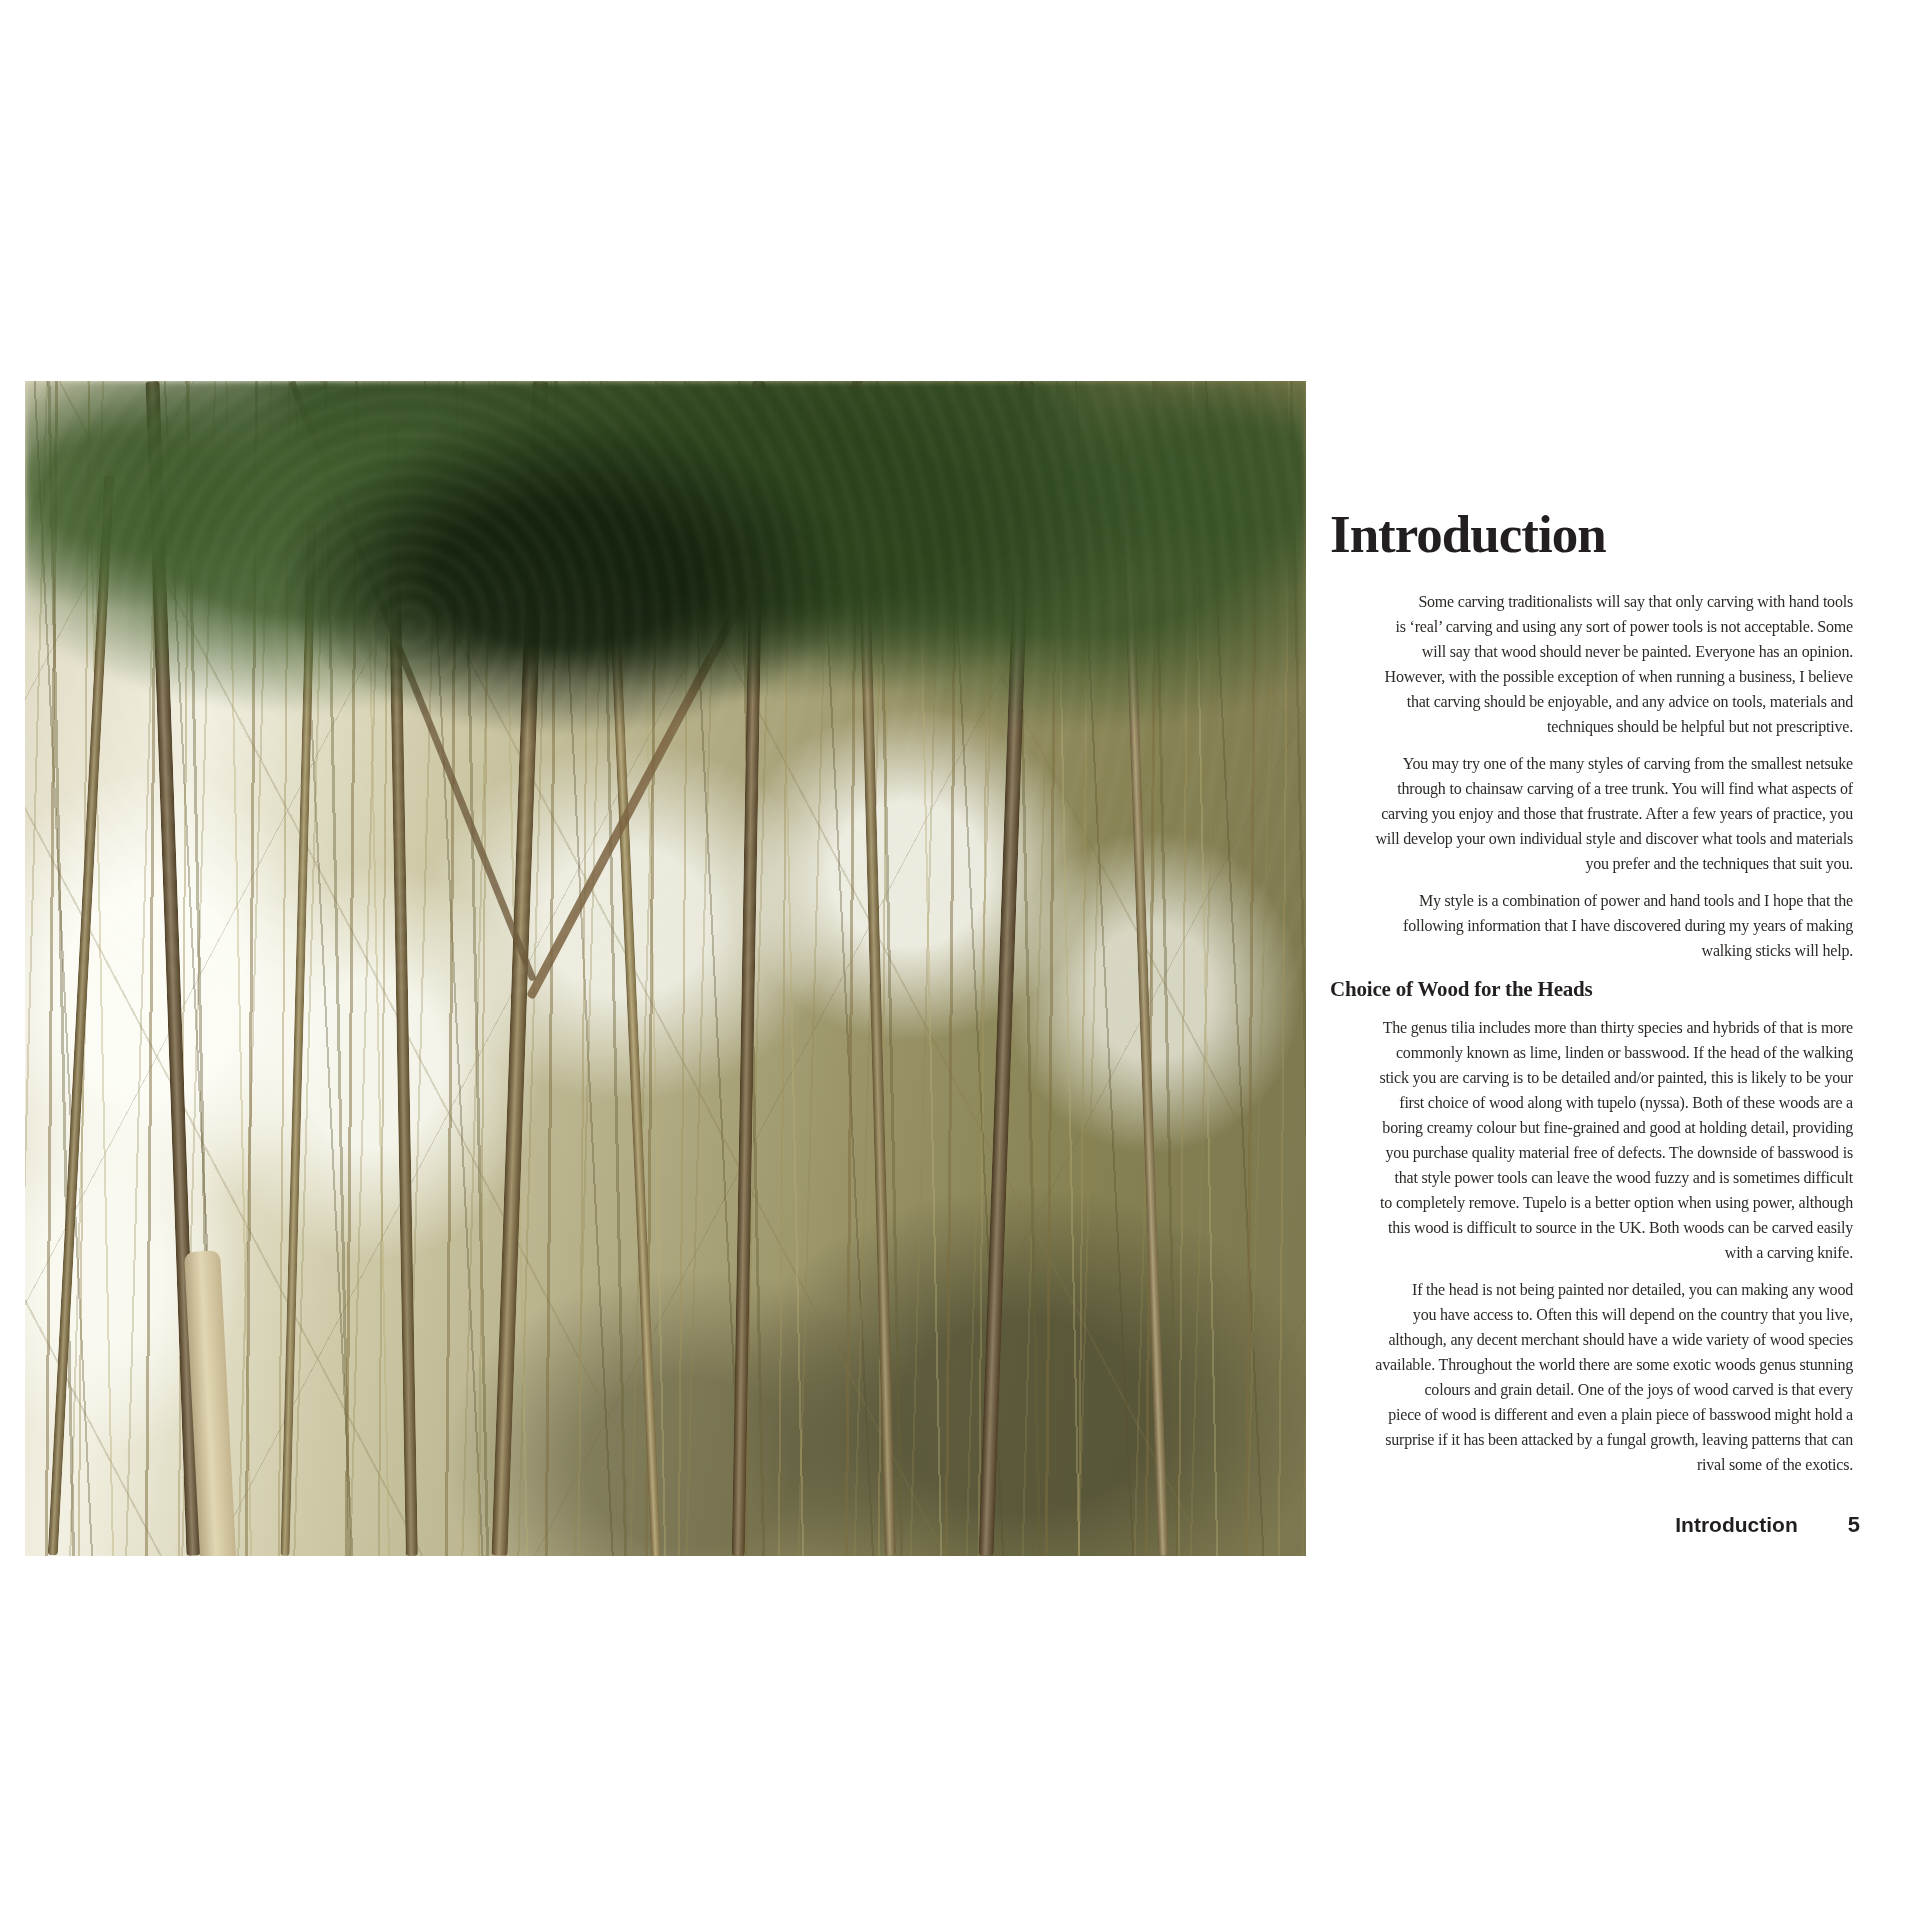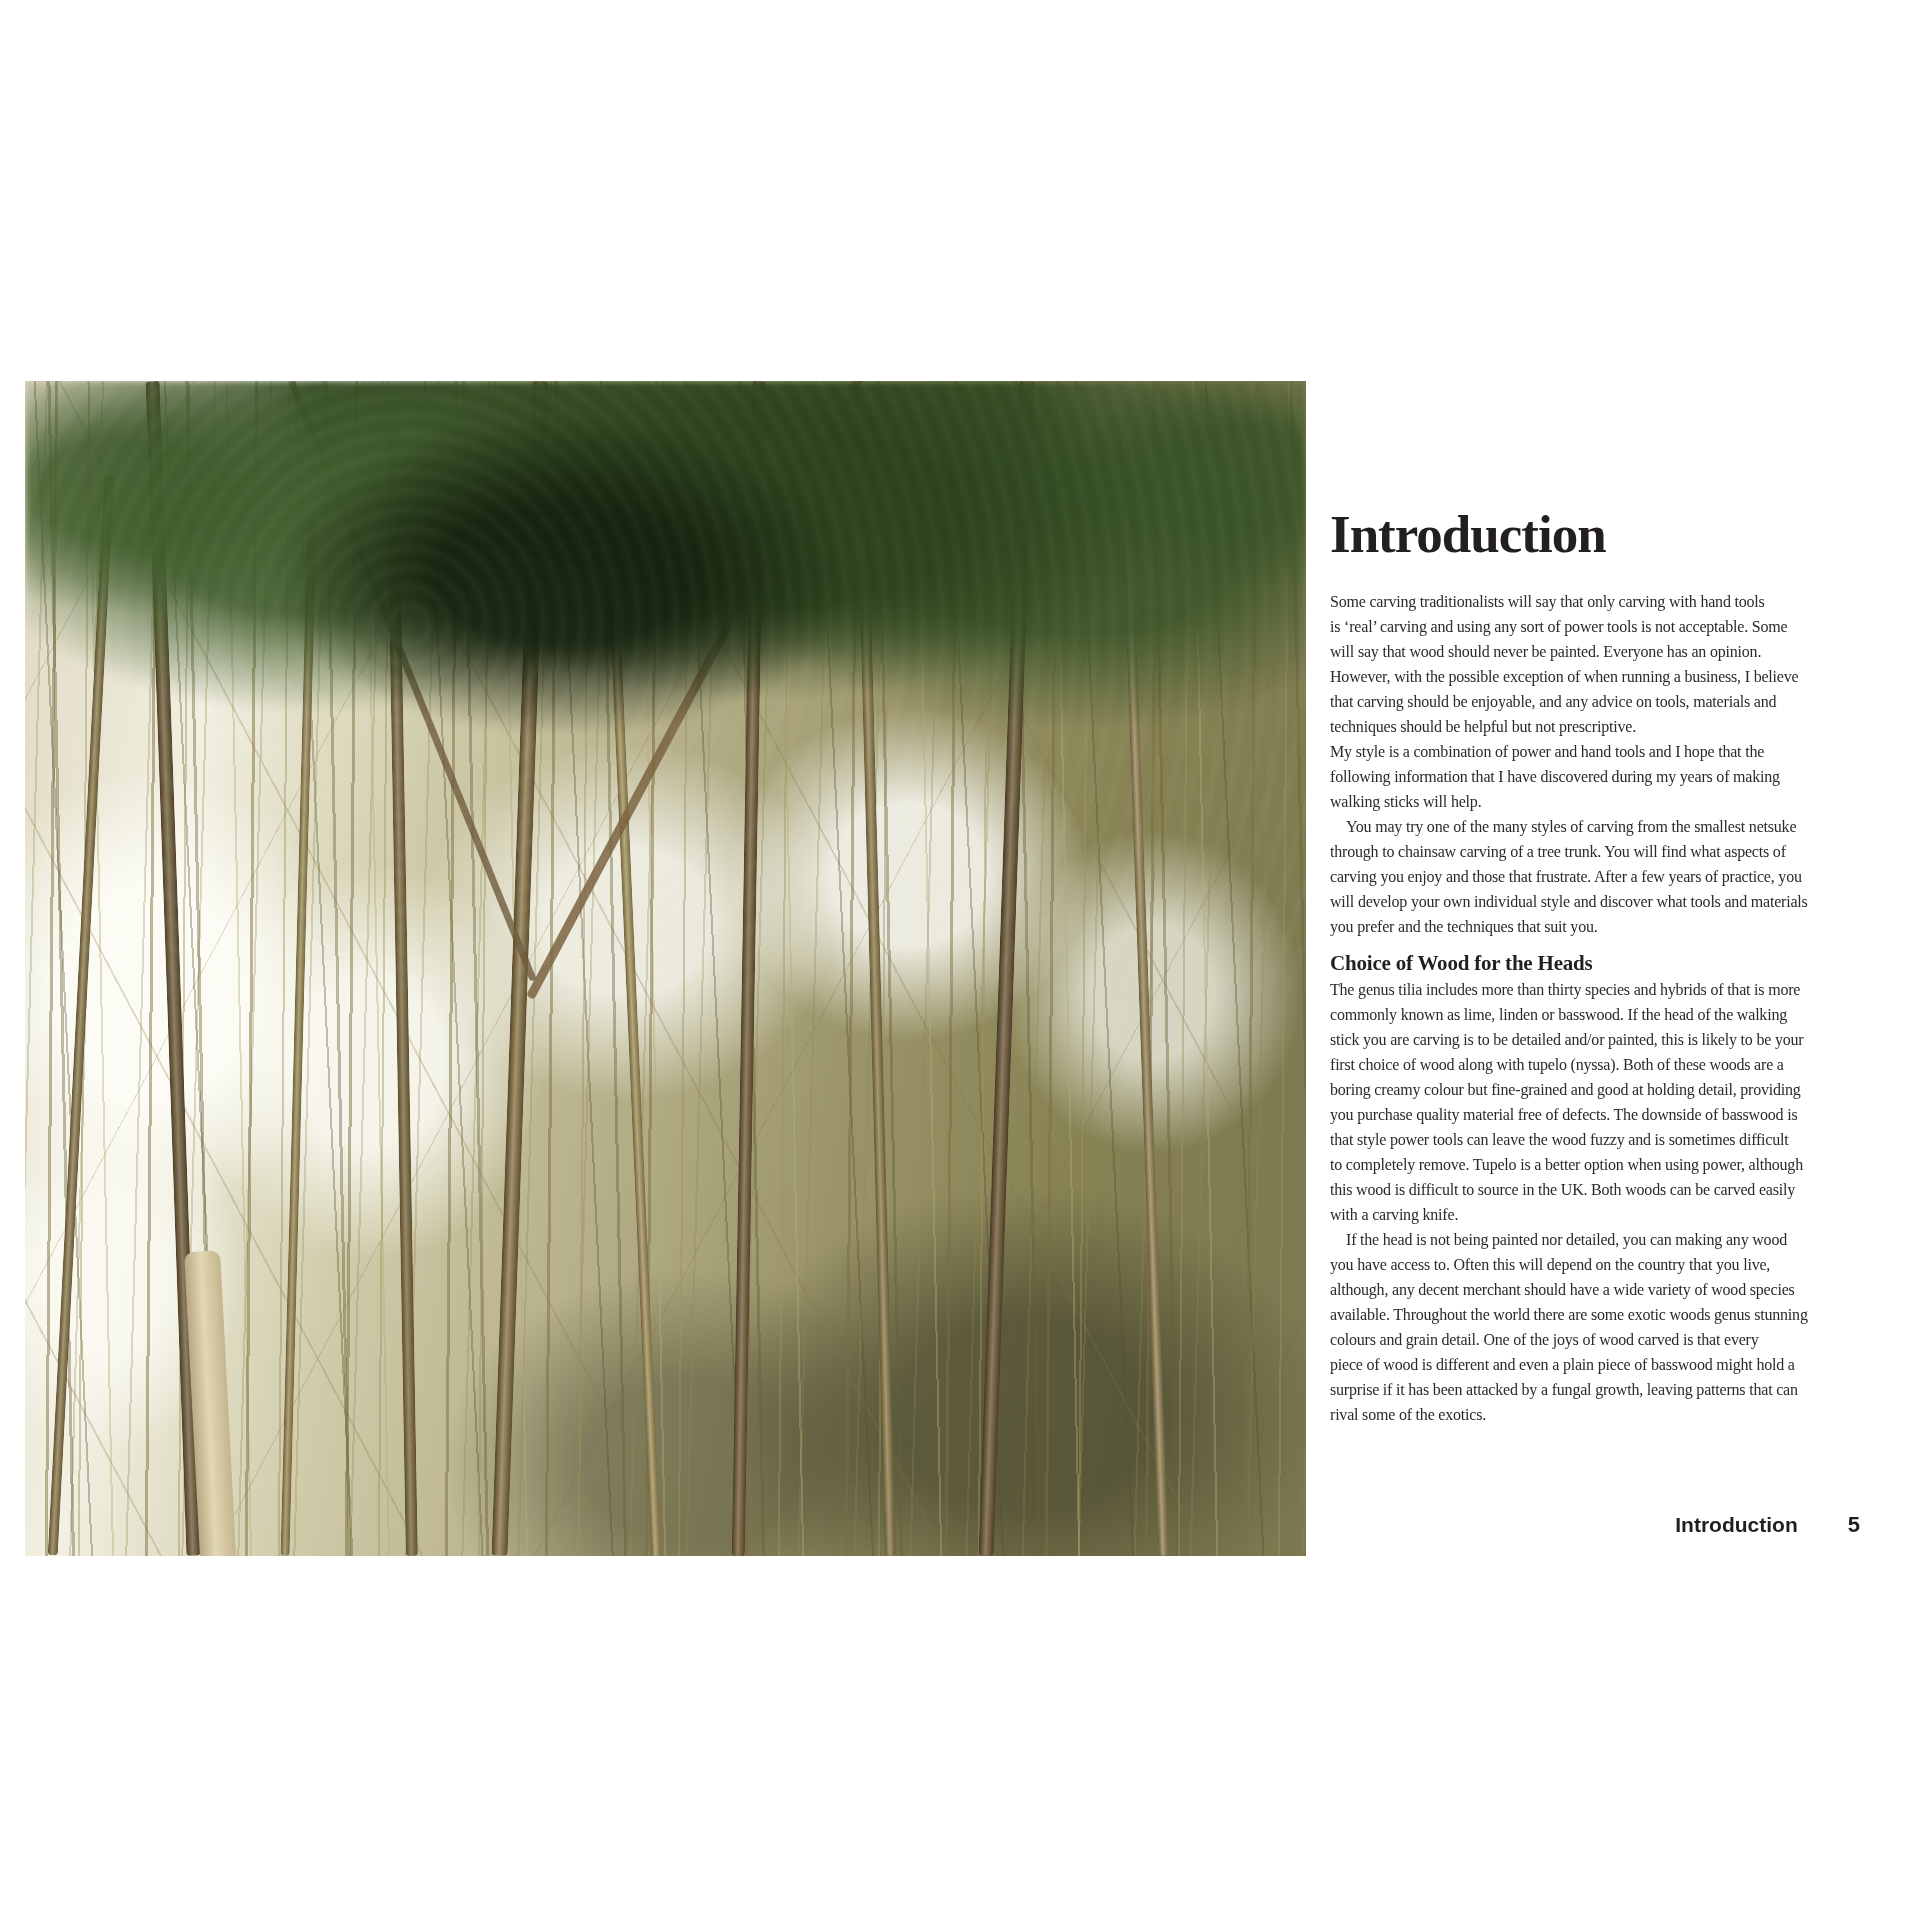--- a/index.html
+++ b/index.html
@@ -53,21 +53,21 @@
     border-radius:10px 10px 0 0;transform:rotate(-3deg);
   }
 
   
   .article{position:absolute;left:1330px;top:507px;width:535px;color:#2d2926;}
   .article h1{
     margin:0 0 26px 0;font-family:"Liberation Serif",serif;font-weight:bold;
     font-size:53px;line-height:1.05;letter-spacing:-1px;color:#231f20;
   }
   .article-body{font-size:16px;line-height:25px;letter-spacing:-0.2px;}
-  .para{margin:0;}
+  .para{margin:12px;text-align:right;}
   .line{white-space:nowrap;height:25px;}
   .line.first{padding-left:16px;}
   .subheading{
     margin-top:10px;font-weight:bold;font-size:21px;line-height:28px;color:#231f20;
   }
 
   
   .page-footer{
     position:absolute;top:1512px;left:1330px;width:530px;
     display:flex;justify-content:flex-end;align-items:baseline;gap:50px;
@@ -106,30 +106,30 @@
     <div class="article-body">
         <div class="para">
           <div class="line">Some carving traditionalists will say that only carving with hand tools</div>
           <div class="line">is ‘real’ carving and using any sort of power tools is not acceptable. Some</div>
           <div class="line">will say that wood should never be painted. Everyone has an opinion.</div>
           <div class="line">However, with the possible exception of when running a business, I believe</div>
           <div class="line">that carving should be enjoyable, and any advice on tools, materials and</div>
           <div class="line">techniques should be helpful but not prescriptive.</div>
         </div>
         <div class="para">
-          <div class="line">My style is a combination of power and hand tools and I hope that the</div>
-          <div class="line">following information that I have discovered during my years of making</div>
-          <div class="line">walking sticks will help.</div>
-        </div>
-        <div class="para">
           <div class="line first">You may try one of the many styles of carving from the smallest netsuke</div>
           <div class="line">through to chainsaw carving of a tree trunk. You will find what aspects of</div>
           <div class="line">carving you enjoy and those that frustrate. After a few years of practice, you</div>
           <div class="line">will develop your own individual style and discover what tools and materials</div>
           <div class="line">you prefer and the techniques that suit you.</div>
+        </div>
+        <div class="para">
+          <div class="line">My style is a combination of power and hand tools and I hope that the</div>
+          <div class="line">following information that I have discovered during my years of making</div>
+          <div class="line">walking sticks will help.</div>
         </div>
         <div class="subheading">Choice of Wood for the Heads</div>
         <div class="para">
           <div class="line">The genus tilia includes more than thirty species and hybrids of that is more</div>
           <div class="line">commonly known as lime, linden or basswood. If the head of the walking</div>
           <div class="line">stick you are carving is to be detailed and/or painted, this is likely to be your</div>
           <div class="line">first choice of wood along with tupelo (nyssa). Both of these woods are a</div>
           <div class="line">boring creamy colour but fine-grained and good at holding detail, providing</div>
           <div class="line">you purchase quality material free of defects. The downside of basswood is</div>
           <div class="line">that style power tools can leave the wood fuzzy and is sometimes difficult</div>

